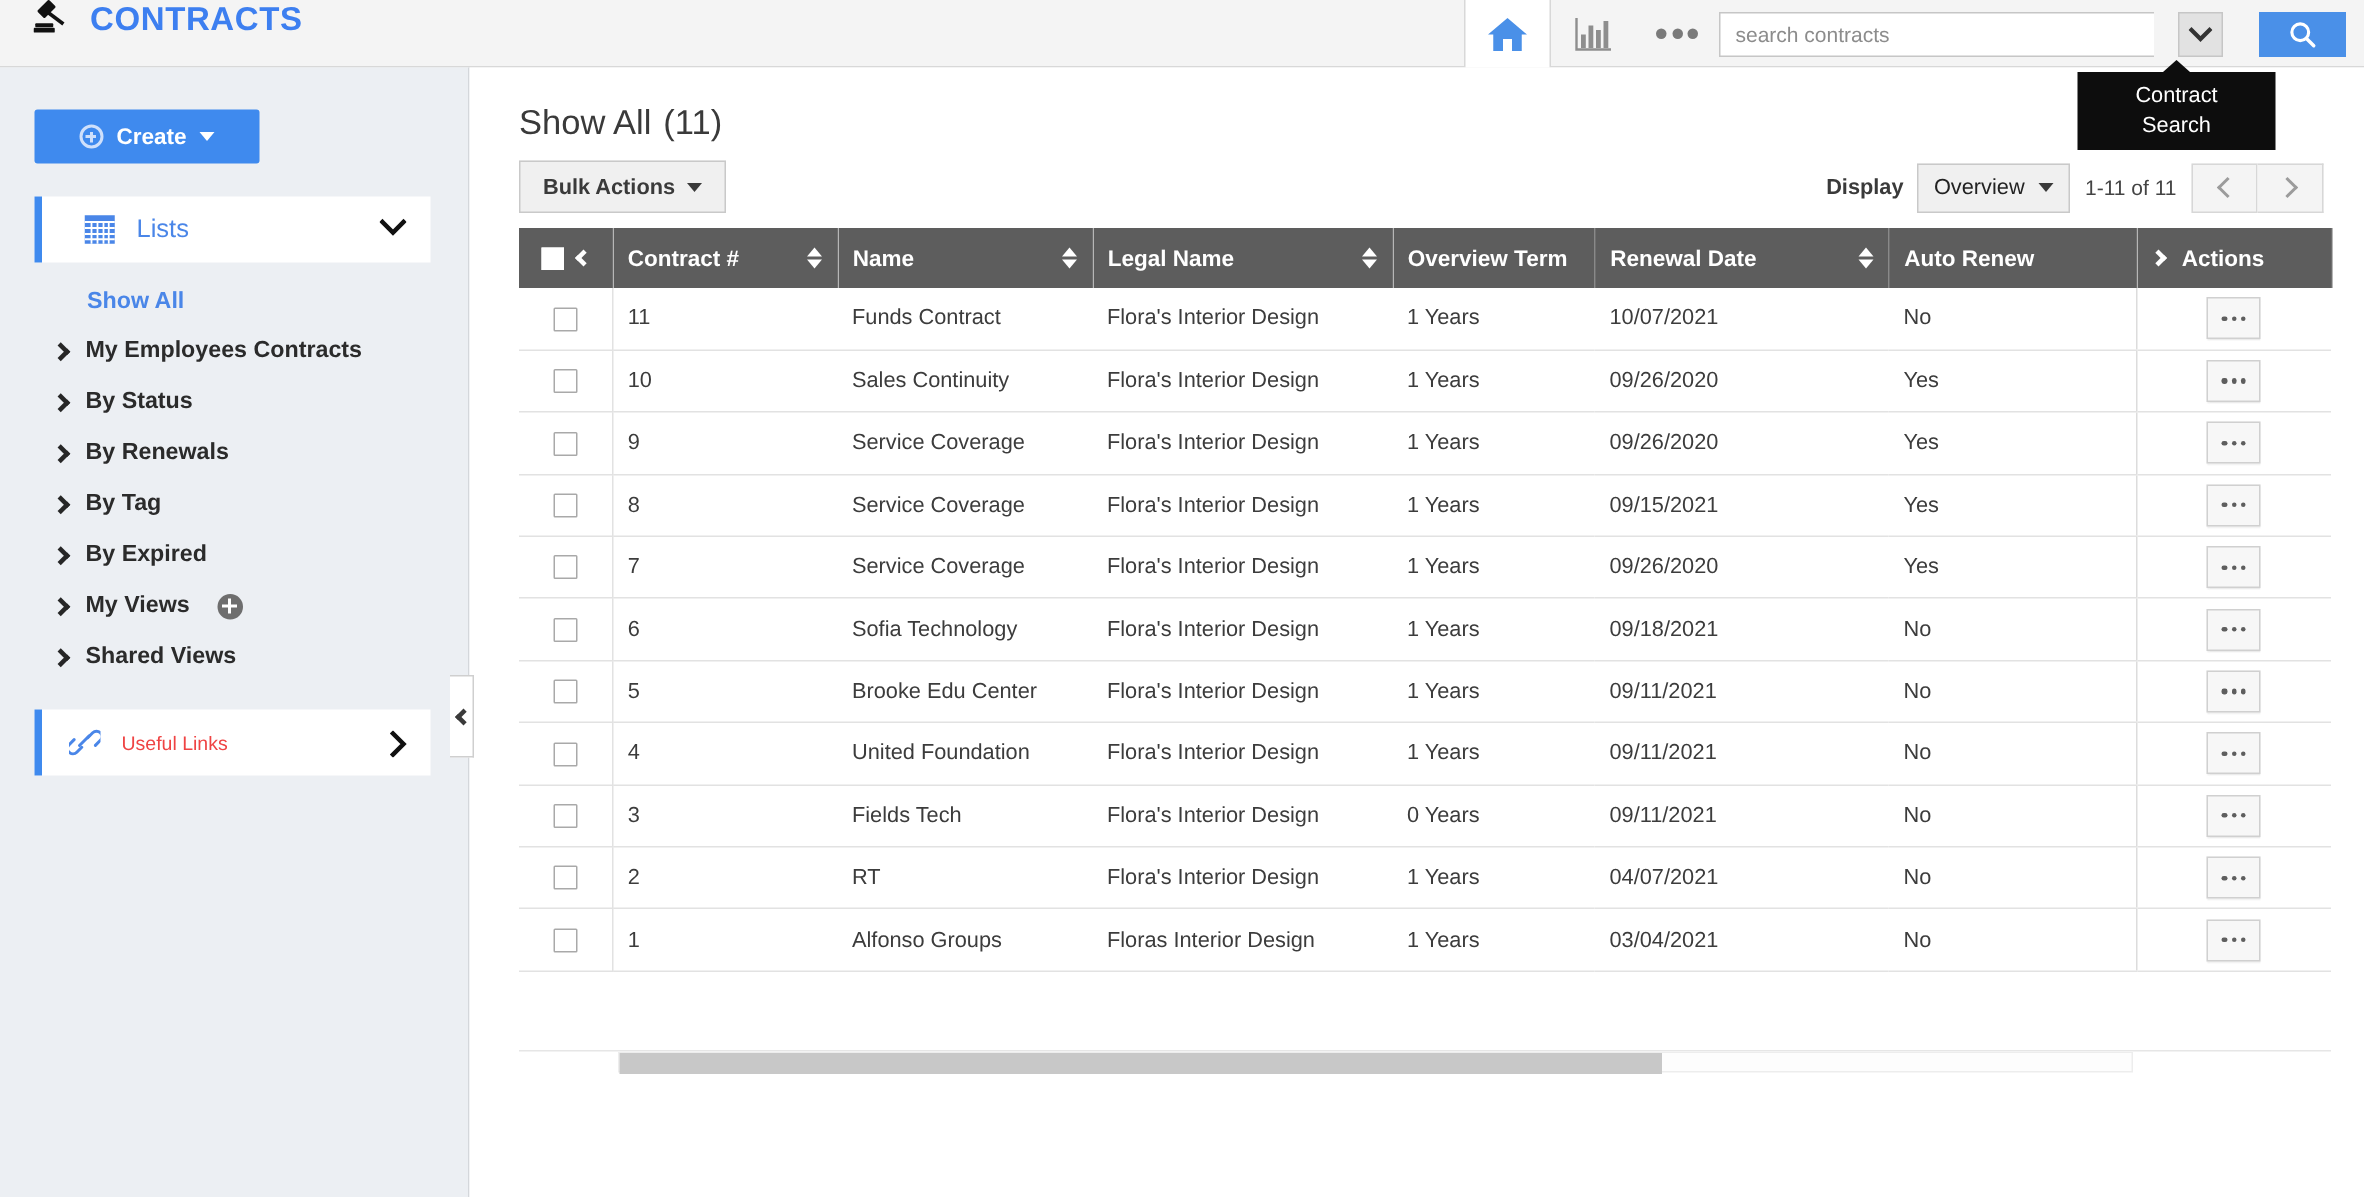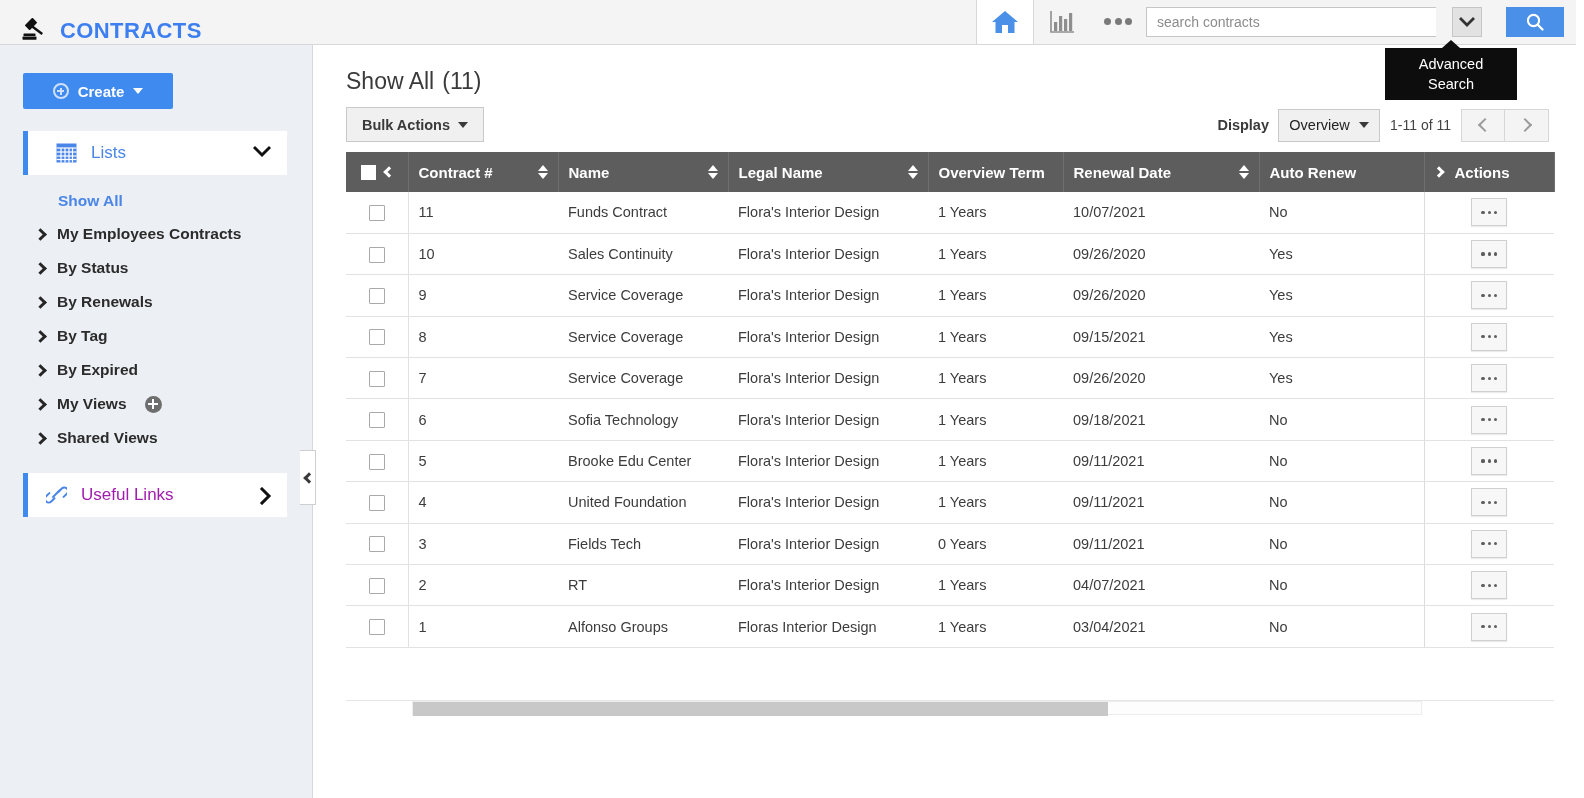--- a/index.html
+++ b/index.html
@@ -8,21 +8,21 @@
     font-family: "Liberation Sans", sans-serif;
     background: #ffffff;
     overflow: hidden;
   }
 
   
   .topbar {
     position: absolute; left: 0; top: 0; width: 1576px; height: 45px;
     background: #f4f4f4;
     border-bottom: 1px solid #d8d8d8;
-    display: flex; align-items: flex-end;
+    display: flex; align-items: flex-start;
   }
   .brand { display: flex; align-items: center; padding-left: 20px; gap: 10px; }
   .gavel-icon { width: 30px; height: 26px; position: relative; flex: none; }
   .brand-title {
     color: #3b7ddd; font-size: 22px; font-weight: bold; letter-spacing: .4px;
     color: #3d7ff0;
   }
   .topbar-right {
     margin-left: auto; display: flex; align-items: stretch; height: 45px;
   }
@@ -121,21 +121,21 @@
   }
   .add-circle:before, .add-circle:after { content: ""; position: absolute; background: #fff; }
   .add-circle:before { left: 3.5px; top: 7.6px; width: 10px; height: 2px; }
   .add-circle:after  { top: 3.5px; left: 7.6px; height: 10px; width: 2px; }
 
   .useful-links {
     margin: 18px 0 0 23px; width: 264px; height: 44px; background: #fff;
     border-left: 5px solid #3f8aee; display: flex; align-items: center;
     cursor: pointer; position: relative;
   }
-  .useful-links .ul-label { color: #a21caf; font-size: 17px; margin-left: 14px; }
+  .useful-links .ul-label { color: #ef4444; font-size: 13px; margin-left: 14px; }
   .link-icon { margin-left: 18px; }
   .ul-chevron { position: absolute; right: 14px; top: 14px; }
 
   .collapse-tab {
     position: absolute; left: 300px; top: 450px; width: 16px; height: 55px;
     background: #fff; border: 1px solid #cfcfcf; border-left: none;
     display: flex; align-items: center; justify-content: center; cursor: pointer;
     z-index: 20;
   }
   .chev-left-sm {
@@ -330,21 +330,21 @@
             <circle cx="8.5" cy="8.5" r="5.6" stroke="#fff" stroke-width="2.1" fill="none"></circle>
             <line x1="12.8" y1="12.8" x2="17.5" y2="17.5" stroke="#fff" stroke-width="2.3" stroke-linecap="round"></line>
           </svg>
         </span>
       </div>
     </div>
   </div>
 </div>
 
 <div class="tooltip">
-  <div>Advanced</div>
+  <div>Contract</div>
   <div>Search</div>
 </div>
 
 <div class="sidebar">
   <button class="create-btn">
     <span class="plus-circle"></span>
     <span>Create</span>
     <span class="caret-down-wh"></span>
   </button>
 

